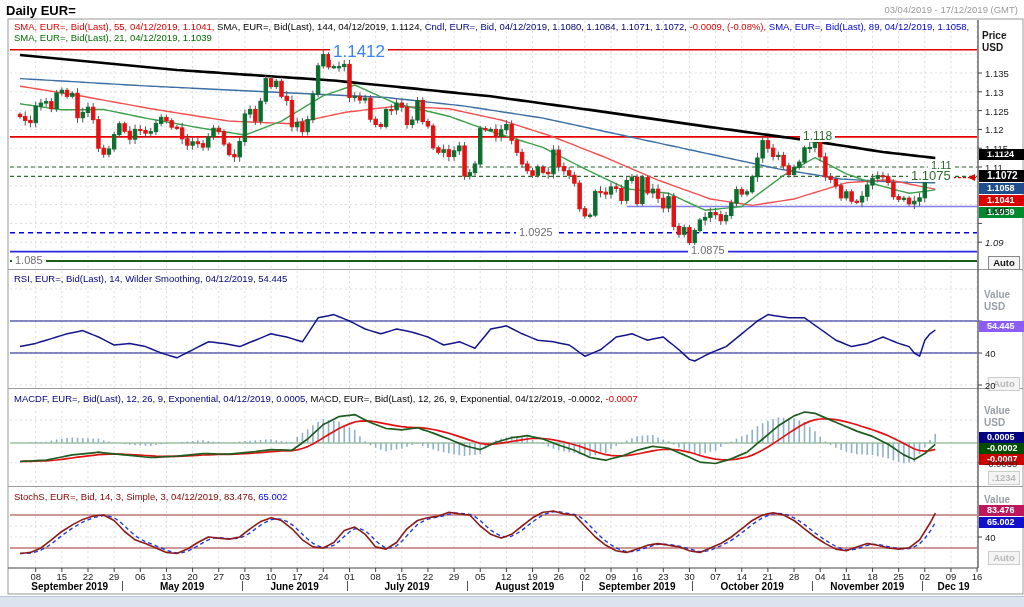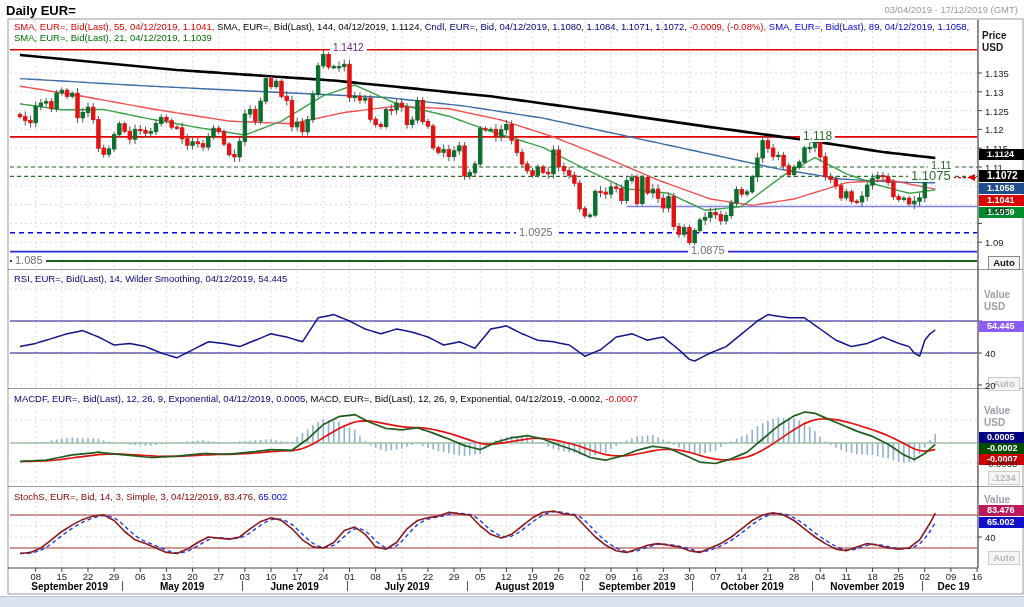--- a/index.html
+++ b/index.html
@@ -768,37 +768,37 @@
       <div class="badge" style="top: 195px; background: rgb(221, 0, 0);">1.1041</div>
       <div class="badge" style="top: 207px; background: rgb(0, 138, 46);">1.1039</div>
       <div class="badge" style="top: 321px; background: #8b5cf6;">54.445</div>
       <div class="badge" style="top: 432px; background: rgb(0, 0, 128);">0.0005</div>
       <div class="badge" style="top: 443px; background: rgb(0, 77, 0);">-0.0002</div>
       <div class="badge" style="top: 454px; background: rgb(204, 0, 0);">-0.0007</div>
       <div class="badge" style="top: 505px; background: #be185d;">83.476</div>
       <div class="badge" style="top: 517px; background: rgb(17, 17, 204);">65.002</div>
     </div>
   <div id="annots">
-      <div class="annot" style="left: 330px; top: 43px; font-size: 10px; color: #701a75;">1.1412</div>
+      <div class="annot" style="left: 330px; top: 43px; font-size: 17px; color: #3b82f6;">1.1412</div>
       <div class="annot" style="left: 800px; top: 130px; font-size: 12px; color: rgb(46, 107, 46);">1.118</div>
       <div class="annot" style="left: 928px; top: 160px; font-size: 11px; color: rgb(46, 107, 46);">1.11</div>
       <div class="annot" style="left: 908px; top: 169px; font-size: 13px; color: rgb(46, 107, 46);">1.1075</div>
       <div class="annot" style="left: 516px; top: 227px; font-size: 11px; color: rgb(112, 112, 112);">1.0925</div>
       <div class="annot" style="left: 688px; top: 245px; font-size: 11px; color: rgb(112, 112, 112);">1.0875</div>
       <div class="annot" style="left: 12px; top: 255px; font-size: 11px; color: rgb(112, 112, 112);">1.085</div>
     </div>
   <div id="ticks">
       <div class="tick-lbl" style="left: 985px; top: 68px;">1.135</div>
       <div class="tick-lbl" style="left: 985px; top: 86.8px;">1.13</div>
       <div class="tick-lbl" style="left: 985px; top: 105.6px;">1.125</div>
       <div class="tick-lbl" style="left: 985px; top: 124.4px;">1.12</div>
       <div class="tick-lbl" style="left: 985px; top: 143.2px;">1.115</div>
       <div class="tick-lbl" style="left: 985px; top: 162px;">1.11</div>
       <div class="tick-lbl" style="left: 985px; top: 205px;">1.095</div>
-      <div class="tick-lbl" style="left: 985px; top: 237.2px;">1.09</div>
+      <div class="tick-lbl" style="left: 985px; top: 237.2px; font-style: italic;">1.09</div>
       <div class="tick-lbl" style="left: 985px; top: 316px; margin-left: 47px;">60</div>
       <div class="tick-lbl" style="left: 985px; top: 348px;">40</div>
       <div class="tick-lbl" style="left: 985px; top: 380px;">20</div>
       <div class="tick-lbl" style="left: 985px; top: 457.8px;">-0.0030</div>
       <div class="tick-lbl" style="left: 985px; top: 532px;">40</div>
     </div>
   <div id="dates">
       <div class="day-lbl" style="left: 35.69px; top: 571px;">08</div>
       <div class="day-lbl" style="left: 61.84px; top: 571px;">15</div>
       <div class="day-lbl" style="left: 87.99px; top: 571px;">22</div>

